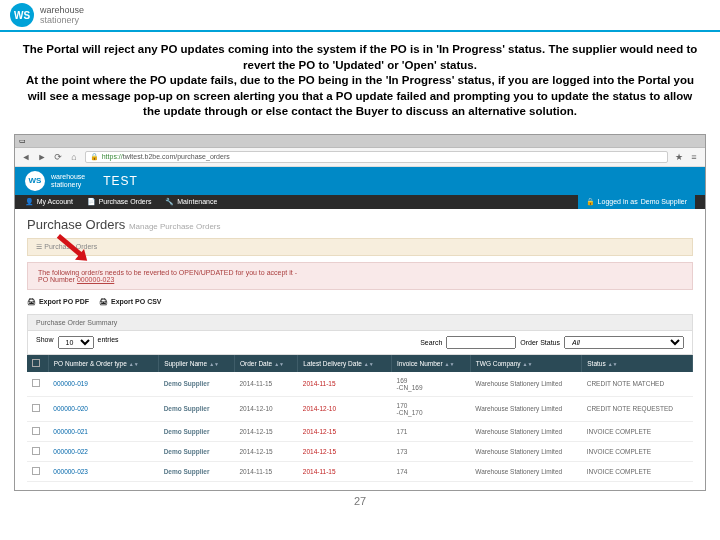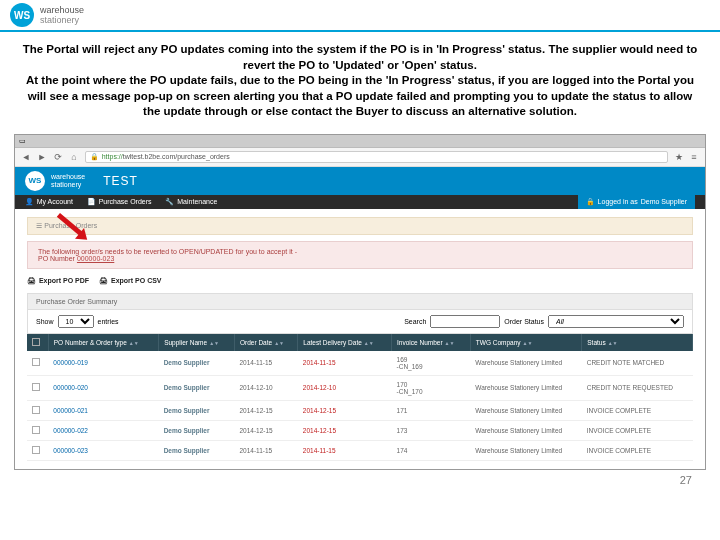--- a/index.html
+++ b/index.html
@@ -40,36 +40,36 @@
   .red-arrow::before { content: ''; position: absolute; width: 30px; height: 5px; background: #d41217; top:0; left:0; }
   .red-arrow::after { content: ''; position: absolute; left: 28px; top: -4px; border-left: 10px solid #d41217; border-top: 7px solid transparent; border-bottom: 7px solid transparent; }
   
   .warning-box { background: #f9e9e9; border: 1px solid #e9cfcf; color: #aa3e3e; padding: 6px 10px; margin-bottom: 8px; font-size: 7px; }
   .warning-box .po-link { color: #b84545; text-decoration: underline; }
   
   .export-row { display: flex; gap: 10px; margin-bottom: 8px; font-size: 7px; font-weight: bold; color: #222; }
   .export-btn { display: flex; align-items: center; gap: 3px; }
   
   .summary-hdr { background: #eee; border: 1px solid #ddd; padding: 4px 8px; font-size: 7px; color: #666; }
-  .filter-row { display: flex; align-items: center; padding: 5px 8px; font-size: 7px; gap: 4px; border: 1px solid #ddd; border-top: none; }
+  .filter-row { display: flex; align-items: flex-start; padding: 5px 8px; font-size: 7px; gap: 4px; border: 1px solid #ddd; border-top: none; }
   .filter-row select, .filter-row input { font-size: 7px; padding: 1px 3px; }
   .filter-row .search-box { flex: 1; display: flex; justify-content: flex-end; gap: 4px; align-items: center;}
-  .filter-row .status-sel { width: 136px; font-style: italic; }
+  .filter-row .status-sel { width: 120px; font-style: italic; }
   
   .po-table { width: 100%; border-collapse: collapse; font-size: 6.5px; }
   .po-table thead { background: #2b4a56; color: #fff; }
   .po-table th { padding: 4px 5px; text-align: left; font-weight: normal; border-right: 1px solid #3f5d69; position: relative; }
   .po-table th .sort { font-size: 5px; color: #9ab; margin-left: 2px; }
   .po-table td { padding: 5px 5px; border-bottom: 1px solid #eee; color: #666; }
   .po-table td.po-num { color: #0066aa; }
   .po-table td.supplier { color: #5a7a8a; font-weight: bold; }
   .po-table td.red { color: #c02020; }
   .checkbox { width: 8px; height: 8px; border: 1px solid #aaa; display: inline-block; }
   
-  .page-number { text-align: right; padding: 4px 28px 6px; color: #777; font-size: 11px; }
+  .page-number { text-align: center; padding: 4px 28px 6px; color: #777; font-size: 11px; }
 </style>
 </head>
 <body>
 
 <div class="top-header">
   <div class="logo-circle">WS</div>
   <div class="brand-text">
     <div class="line1">warehouse</div>
     <div class="line2">stationery</div>
   </div>
@@ -122,20 +122,24 @@
     </div>
     <div class="menu-spacer"></div>
     <div class="login-status">
       <span>🔒</span>
       <span>Logged in as</span>
       <span>Demo Supplier</span>
     </div>
   </div>
 
   <div class="page-content">
+    <div class="page-title">
+      <span>Purchase Orders</span>
+      <span class="sub">Manage Purchase Orders</span>
+    </div>
 
     <div class="breadcrumb-bar">
       <span>☰ </span>
       <span>Purchase Orders</span>
       <div class="red-arrow"></div>
     </div>
 
     <div class="warning-box">
       <div>The following order/s needs to be reverted to OPEN/UPDATED for you to accept it -</div>
       <span>PO Number</span>

